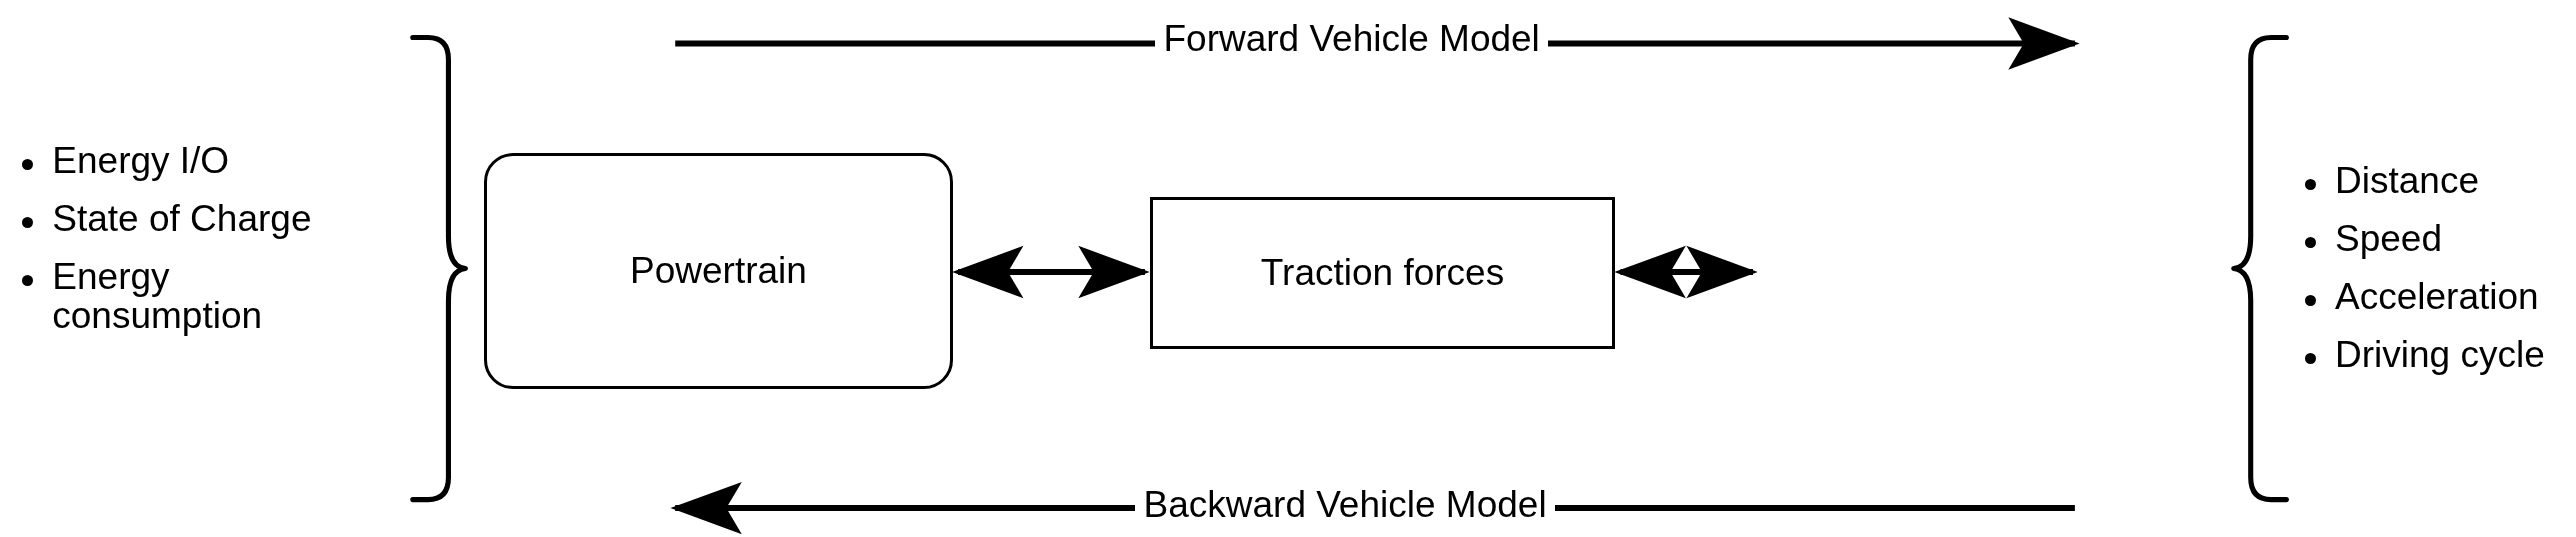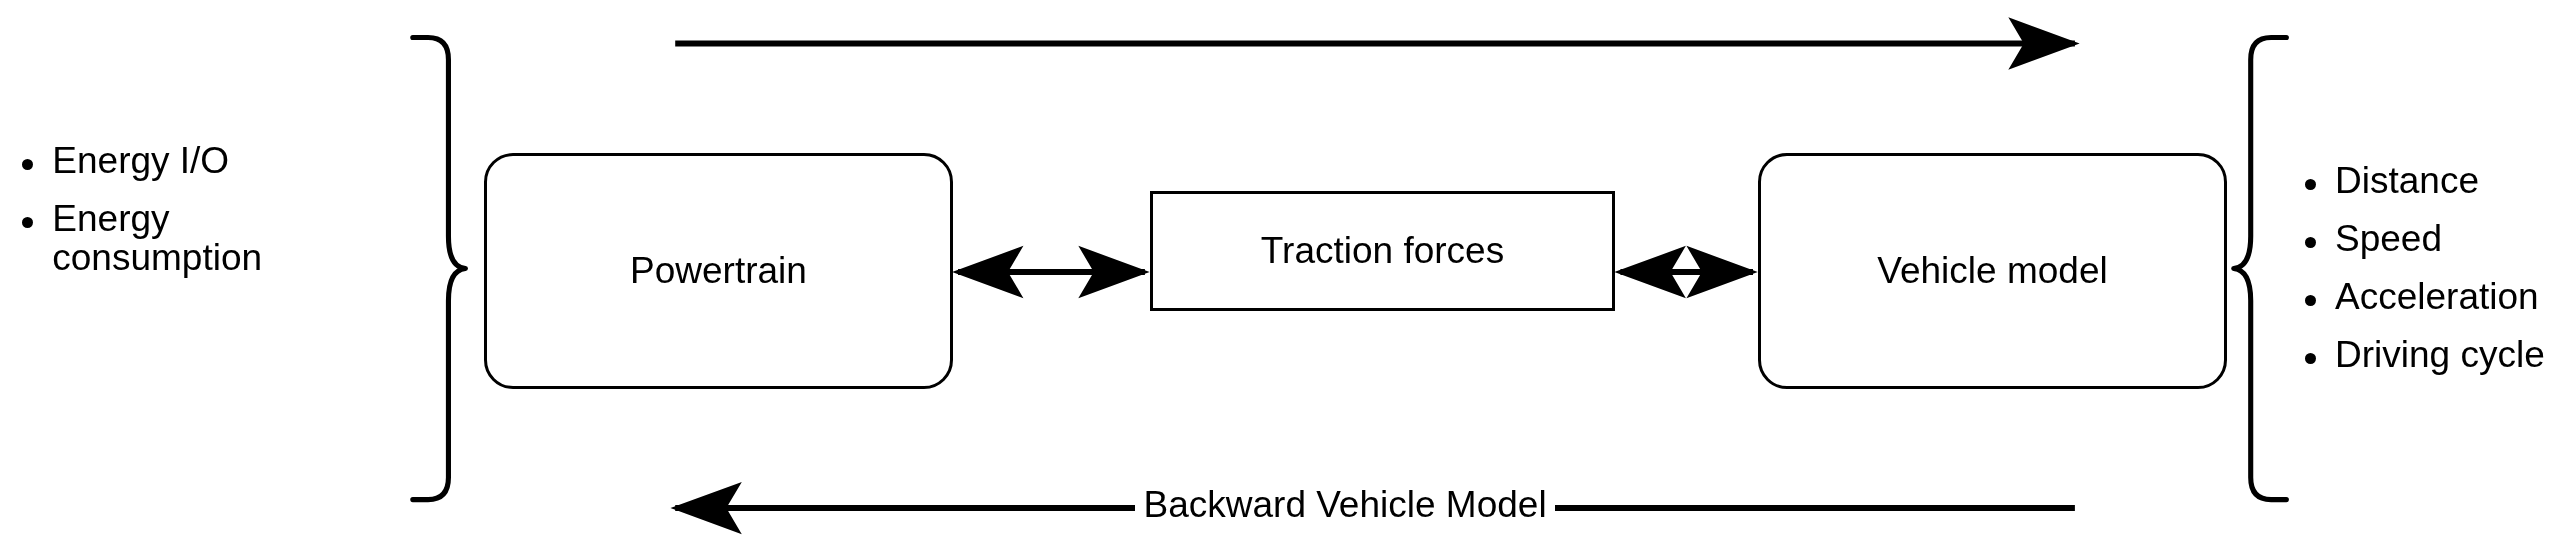--- a/index.html
+++ b/index.html
@@ -73,21 +73,21 @@
     font-size: 37px;
     color: #000;
   }
   .proc-box.rounded { border-radius: 29px; }
   .proc-box.square  { border-radius: 0; }
 
   #box-powertrain {
     left: 484px;  top: 153px;  width: 469px;  height: 236px;
   }
   #box-traction {
-    left: 1150px; top: 191px;  width: 465px;  height: 120px;
+    left: 1150px; top: 197px;  width: 465px;  height: 152px;
   }
   #box-vehicle {
     left: 1758px; top: 153px;  width: 469px;  height: 236px;
   }
 
   
   .flow-label {
     position: absolute;
     background: #ffffff;
     font-size: 37px;
@@ -157,40 +157,39 @@
       <line x1="1128" y1="320" x2="1348" y2="320" stroke="#000" stroke-width="7" marker-start="url(#arrowStart)" marker-end="url(#arrowEnd)"></line>
     </g>
 
     <g>
       <line x1="1908" y1="320" x2="2064" y2="320" stroke="#000" stroke-width="7" marker-start="url(#arrowStart)" marker-end="url(#arrowEnd)"></line>
     </g>
   </svg>
 
   <ul class="io-list" id="inputs-list">
     <li>Energy I/O</li>
+    <li>State of Charge</li>
     <li>Energy
 consumption</li>
   </ul>
 
   <ul class="io-list" id="outputs-list">
     <li>Distance</li>
     <li>Speed</li>
     <li>Acceleration</li>
     <li>Driving cycle</li>
   </ul>
 
   <div class="proc-box rounded" id="box-powertrain">
     <span>Powertrain</span>
   </div>
 
   <div class="proc-box square" id="box-traction">
     <span>Traction forces</span>
   </div>
 
-  <div class="proc-box rounded" id="box-vehicle">
-    <span>Vehicle model</span>
-  </div>
 
+  <div class="flow-label" id="label-forward">Forward Vehicle Model</div>
 
   <div class="flow-label" id="label-backward">Backward Vehicle Model</div>
 
 </div>
 
 
 </body></html>

